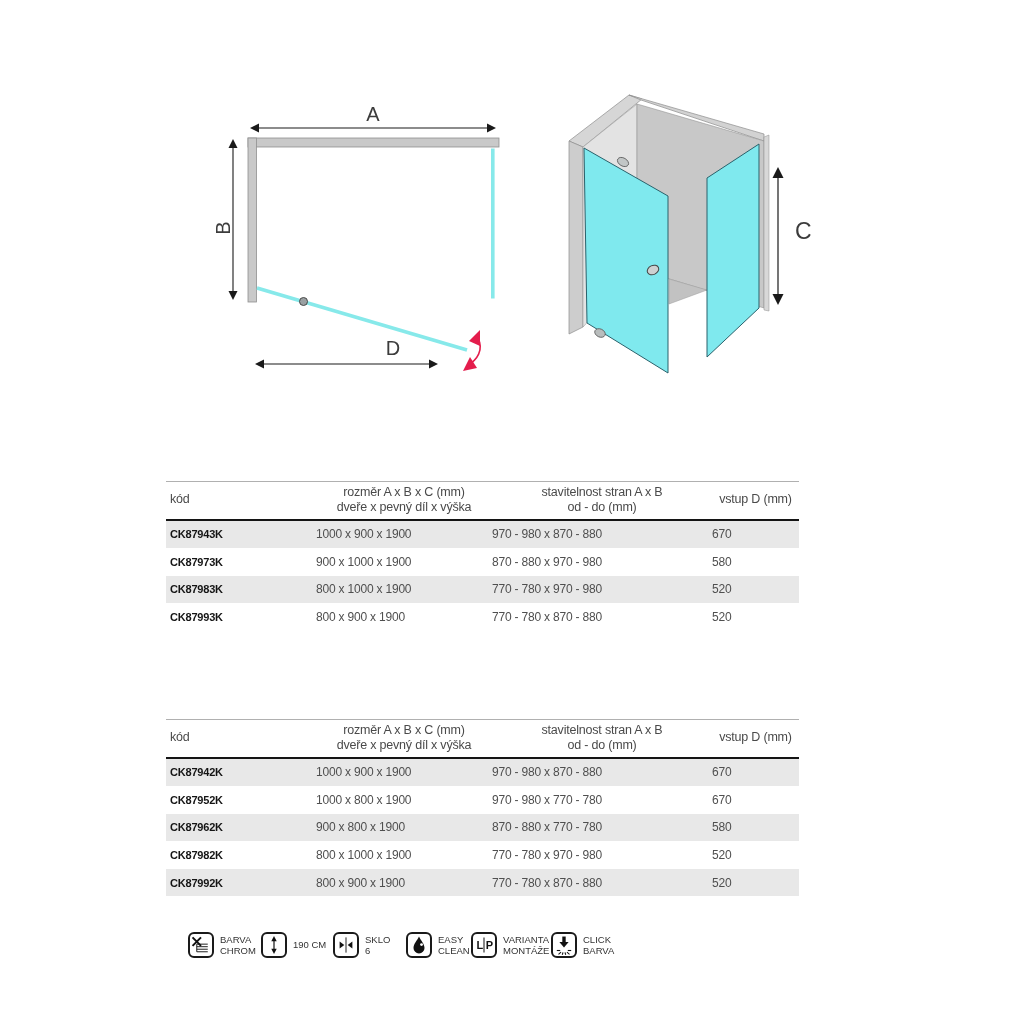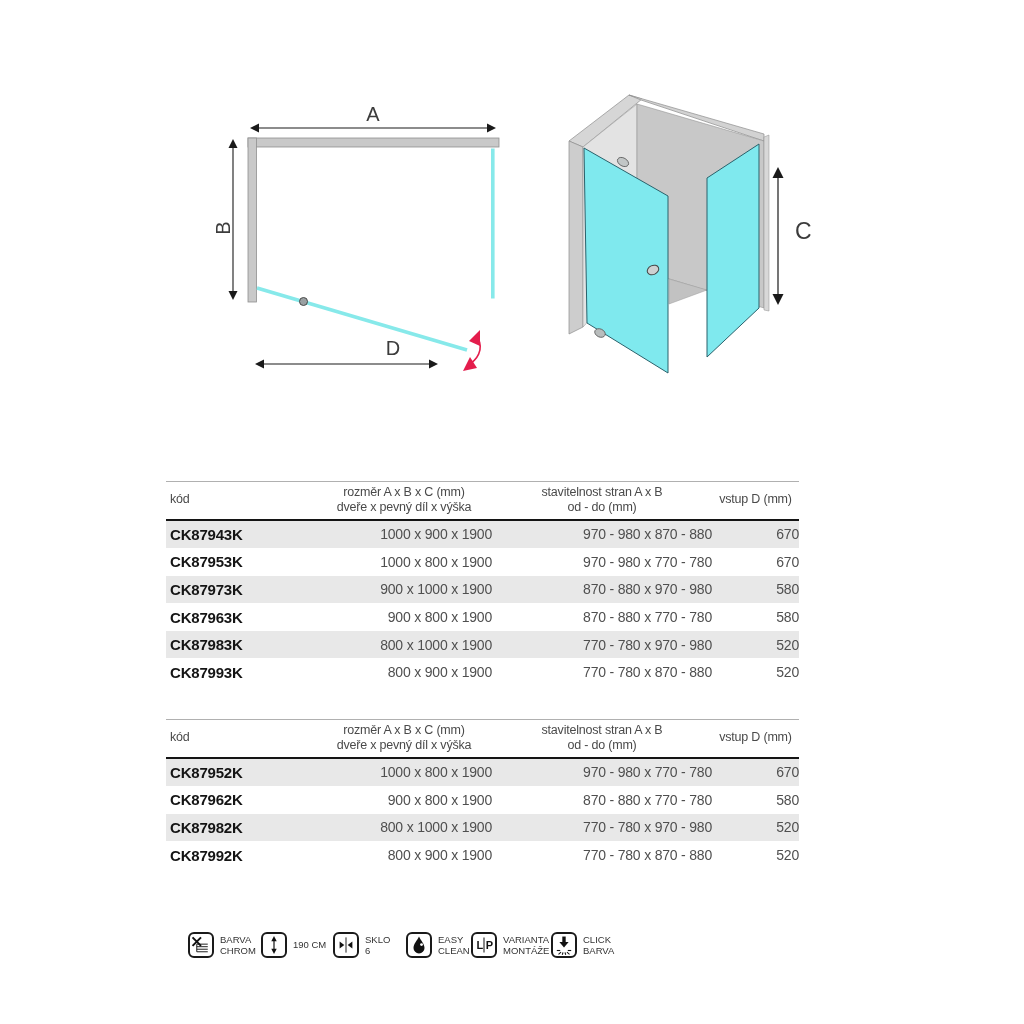--- a/index.html
+++ b/index.html
@@ -22,24 +22,24 @@
 
   table.spec{position:absolute;left:166px;width:633px;border-collapse:collapse;table-layout:fixed;}
   .table-1{top:481px;}
   .table-2{top:719px;}
   table.spec col.c1{width:150px;} table.spec col.c2{width:176px;}
   table.spec col.c3{width:220px;} table.spec col.c4{width:87px;}
   table.spec thead th{font-weight:normal;font-size:12.5px;line-height:1.18;color:#4a4a4a;
     padding:3px 0 4px 0;border-top:1px solid #b0b0b0;border-bottom:2px solid #141414;
     text-align:center;letter-spacing:-0.2px;}
   table.spec thead th.left{text-align:left;padding-left:4px;}
-  table.spec tbody td{height:27.6px;font-size:14px;color:#4f4f4f;text-align:right;
+  table.spec tbody td{height:27.6px;font-size:12px;color:#4f4f4f;text-align:left;
     padding:0;letter-spacing:-0.2px;}
   table.spec tbody td.code{text-align:left;padding-left:4px;font-weight:bold;
-    color:#141414;font-size:15px;}
+    color:#141414;font-size:11px;}
   table.spec tbody tr:nth-child(odd){background:#e8e8e8;}
 
   .footer{position:absolute;left:16px;top:931px;width:1024px;height:30px;}
   .badge{position:absolute;display:flex;align-items:center;gap:6px;height:28px;}
   .badge .icon-box{width:26px;height:26px;border:2px solid #1a1a1a;border-radius:6px;
     box-sizing:border-box;display:flex;align-items:center;justify-content:center;background:#fff;}
   .badge .label{font-size:9.5px;line-height:1.18;color:#333;letter-spacing:0;white-space:nowrap;}
 </style>
 </head>
 <body>
@@ -137,35 +137,23 @@
       </tr>
     </thead>
     <tbody>
       <tr>
         <td class="code">CK87943K</td>
         <td>1000 x 900 x 1900</td>
         <td>970 - 980 x 870 - 880</td>
         <td>670</td>
       </tr>
       <tr>
-        <td class="code">CK87953K</td>
-        <td>1000 x 800 x 1900</td>
-        <td>970 - 980 x 770 - 780</td>
-        <td>670</td>
-      </tr>
-      <tr>
         <td class="code">CK87973K</td>
         <td>900 x 1000 x 1900</td>
         <td>870 - 880 x 970 - 980</td>
-        <td>580</td>
-      </tr>
-      <tr>
-        <td class="code">CK87963K</td>
-        <td>900 x 800 x 1900</td>
-        <td>870 - 880 x 770 - 780</td>
         <td>580</td>
       </tr>
       <tr>
         <td class="code">CK87983K</td>
         <td>800 x 1000 x 1900</td>
         <td>770 - 780 x 970 - 980</td>
         <td>520</td>
       </tr>
       <tr>
         <td class="code">CK87993K</td>
@@ -193,20 +181,26 @@
         </th>
         <th>
           <div>stavitelnost stran A x B</div>
           <div>od - do (mm)</div>
         </th>
         <th>vstup D (mm)</th>
       </tr>
     </thead>
     <tbody>
       <tr>
+        <td class="code">CK87942K</td>
+        <td>1000 x 900 x 1900</td>
+        <td>970 - 980 x 870 - 880</td>
+        <td>670</td>
+      </tr>
+      <tr>
         <td class="code">CK87952K</td>
         <td>1000 x 800 x 1900</td>
         <td>970 - 980 x 770 - 780</td>
         <td>670</td>
       </tr>
       <tr>
         <td class="code">CK87962K</td>
         <td>900 x 800 x 1900</td>
         <td>870 - 880 x 770 - 780</td>
         <td>580</td>

